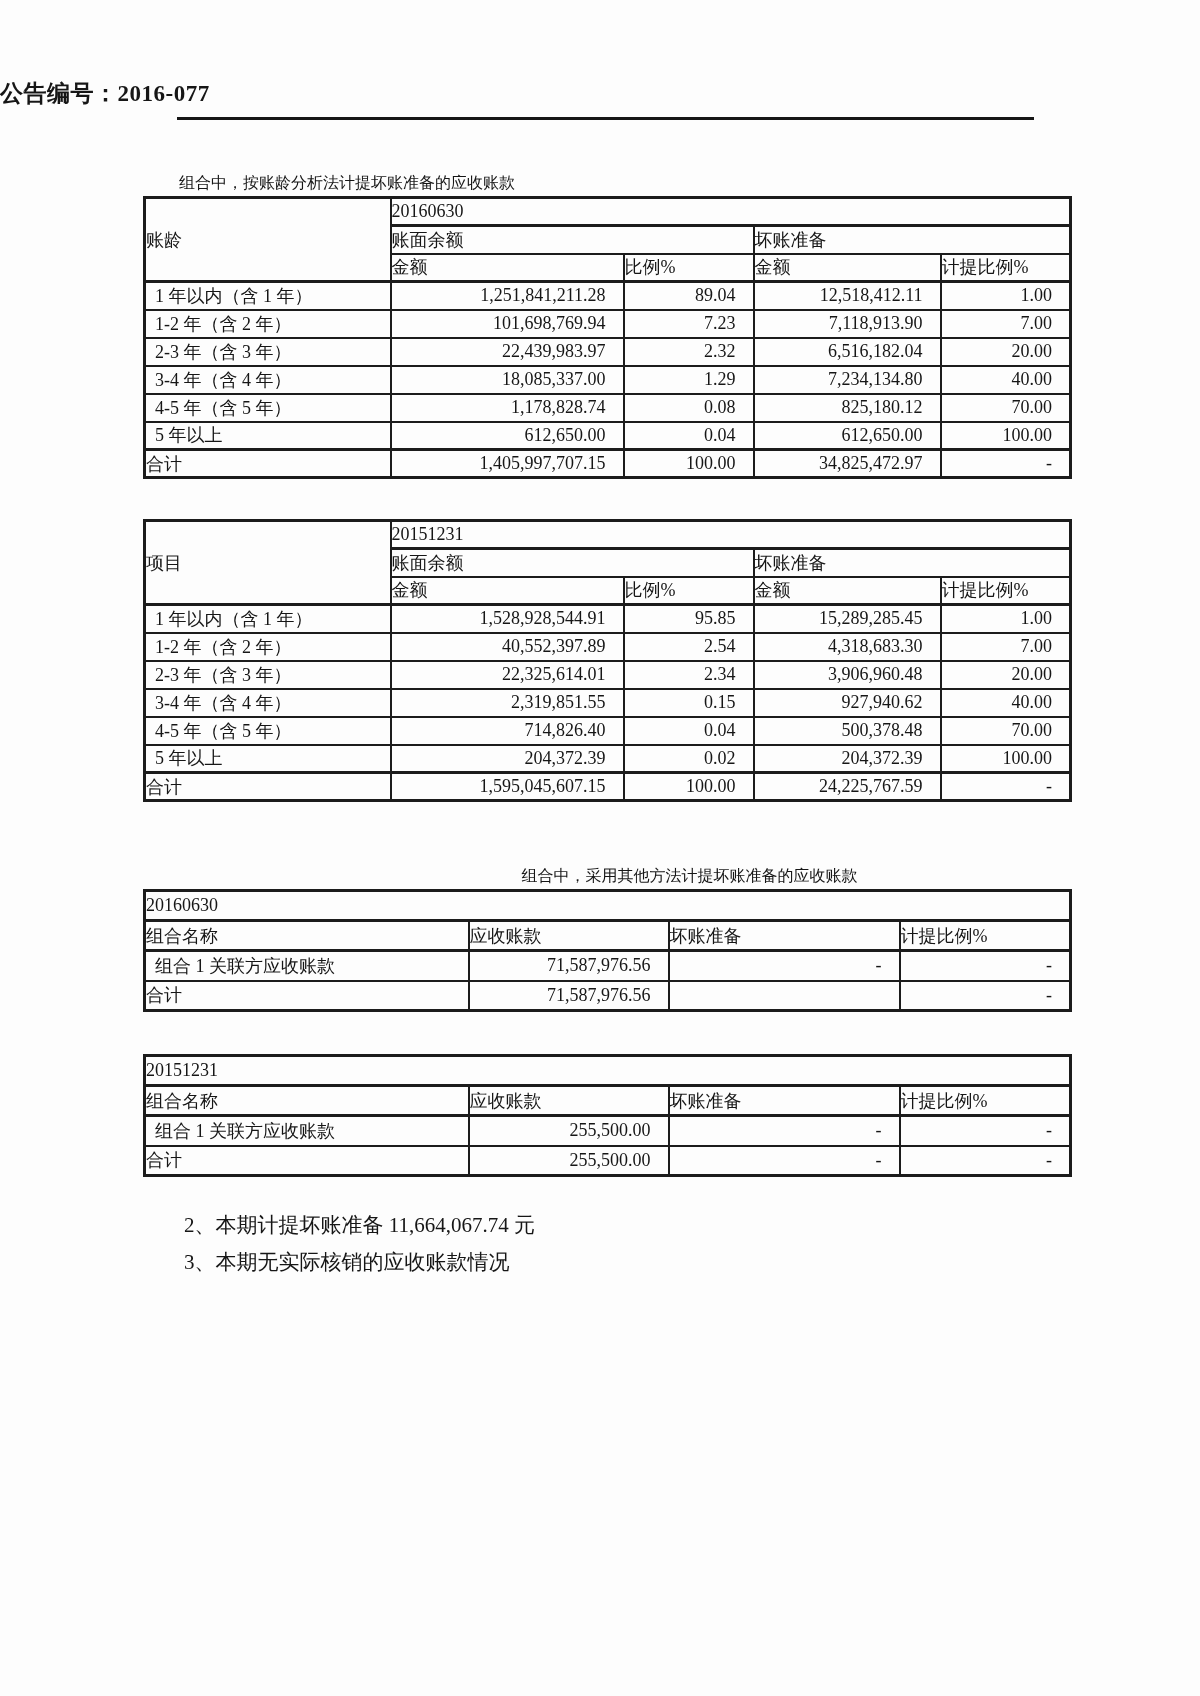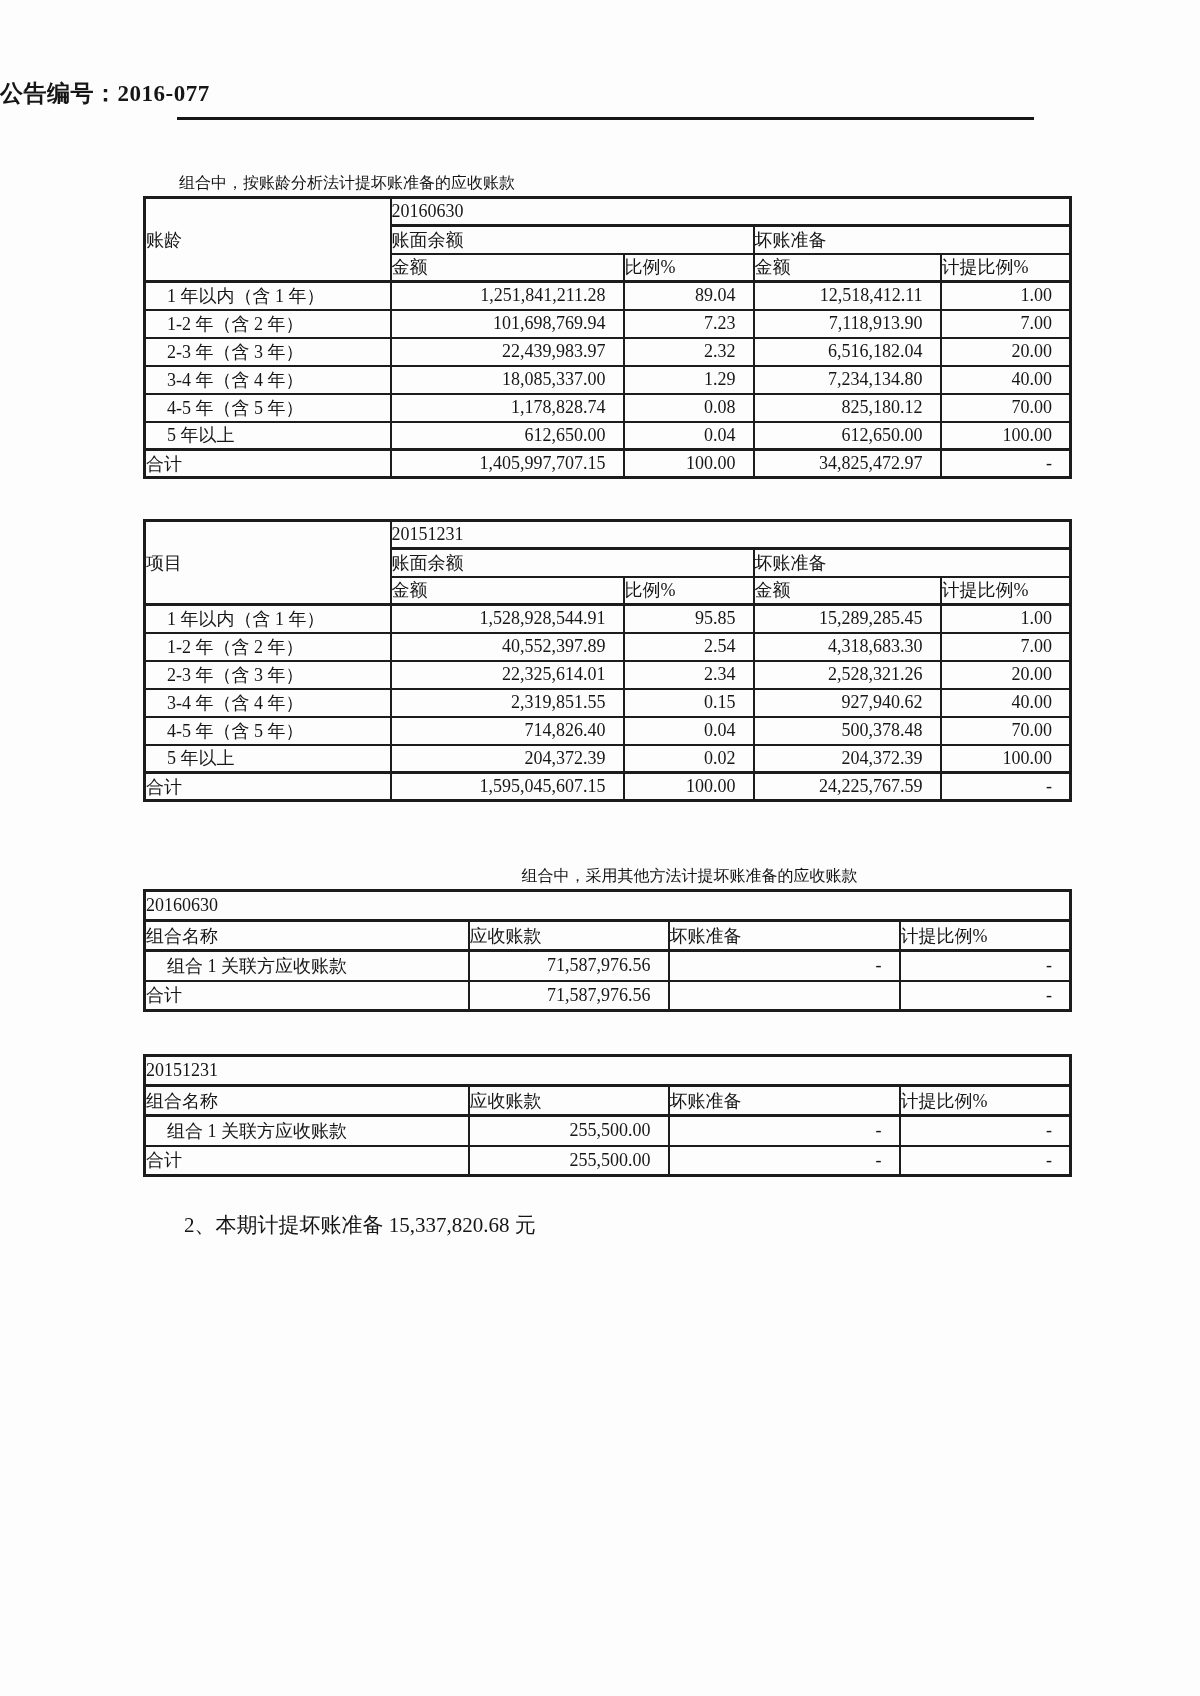--- a/index.html
+++ b/index.html
@@ -44,21 +44,21 @@
     font-weight: normal;
     font-size: 18px;
     height: 28px;
     vertical-align: middle;
     white-space: nowrap;
     overflow: hidden;
   }
   .other-tbl th, .other-tbl td { height: 30px; }
   .ctr { text-align: left; }
   .num { text-align: right; padding-right: 17px; }
-  .lbl { text-align: left; padding-left: 21px; }
+  .lbl { text-align: left; padding-left: 9px; }
   .hb  { border-bottom-width: 3px !important; }
   tr.total-row > td { border-top-width: 3px; }
   .mt40 { margin-top: 40px; }
   .mt42 { margin-top: 42px; }
   
   .aging col.c1 { width: 246px; }
   .aging col.c2 { width: 233px; }
   .aging col.c3 { width: 130px; }
   .aging col.c4 { width: 187px; }
   .aging col.c5 { width: 130px; }
@@ -191,21 +191,21 @@
       <td class="lbl">1-2 年（含 2 年）</td>
       <td class="num">40,552,397.89</td>
       <td class="num">2.54</td>
       <td class="num">4,318,683.30</td>
       <td class="num">7.00</td>
     </tr>
     <tr>
       <td class="lbl">2-3 年（含 3 年）</td>
       <td class="num">22,325,614.01</td>
       <td class="num">2.34</td>
-      <td class="num">2,528,321.26</td>
+      <td class="num">3,906,960.48</td>
       <td class="num">20.00</td>
     </tr>
     <tr>
       <td class="lbl">3-4 年（含 4 年）</td>
       <td class="num">2,319,851.55</td>
       <td class="num">0.15</td>
       <td class="num">927,940.62</td>
       <td class="num">40.00</td>
     </tr>
     <tr>
@@ -292,14 +292,15 @@
     <tr>
       <td class="ctr">合计</td>
       <td class="num">255,500.00</td>
       <td class="num">-</td>
       <td class="num">-</td>
     </tr>
   </tbody>
 </table>
 
 <div class="notes">
-  <div>2、本期计提坏账准备 15,337,820.68 元</div>
+  <div>2、本期计提坏账准备 11,664,067.74 元</div>
+  <div>3、本期无实际核销的应收账款情况</div>
 </div>
 
 </body></html>

